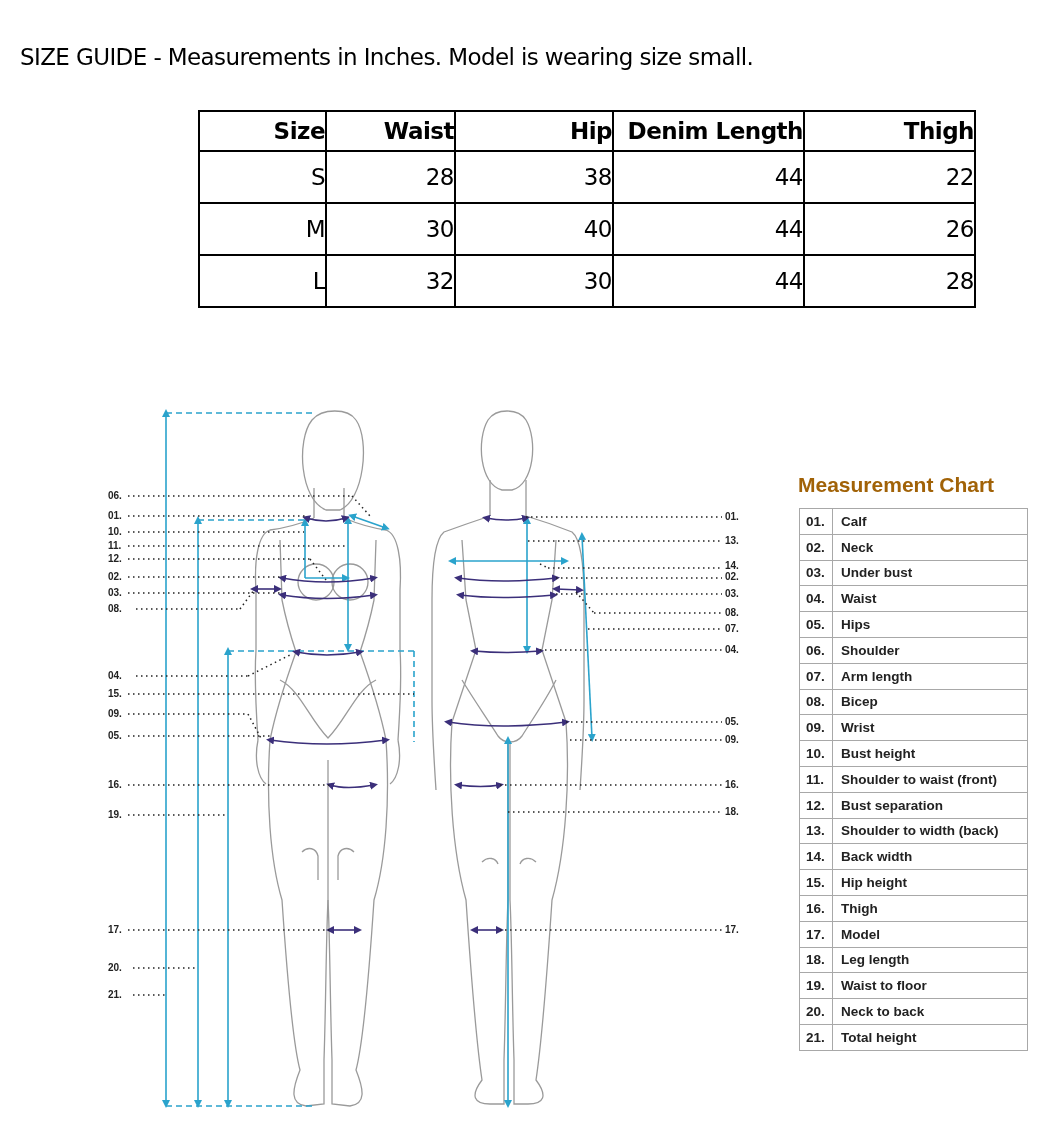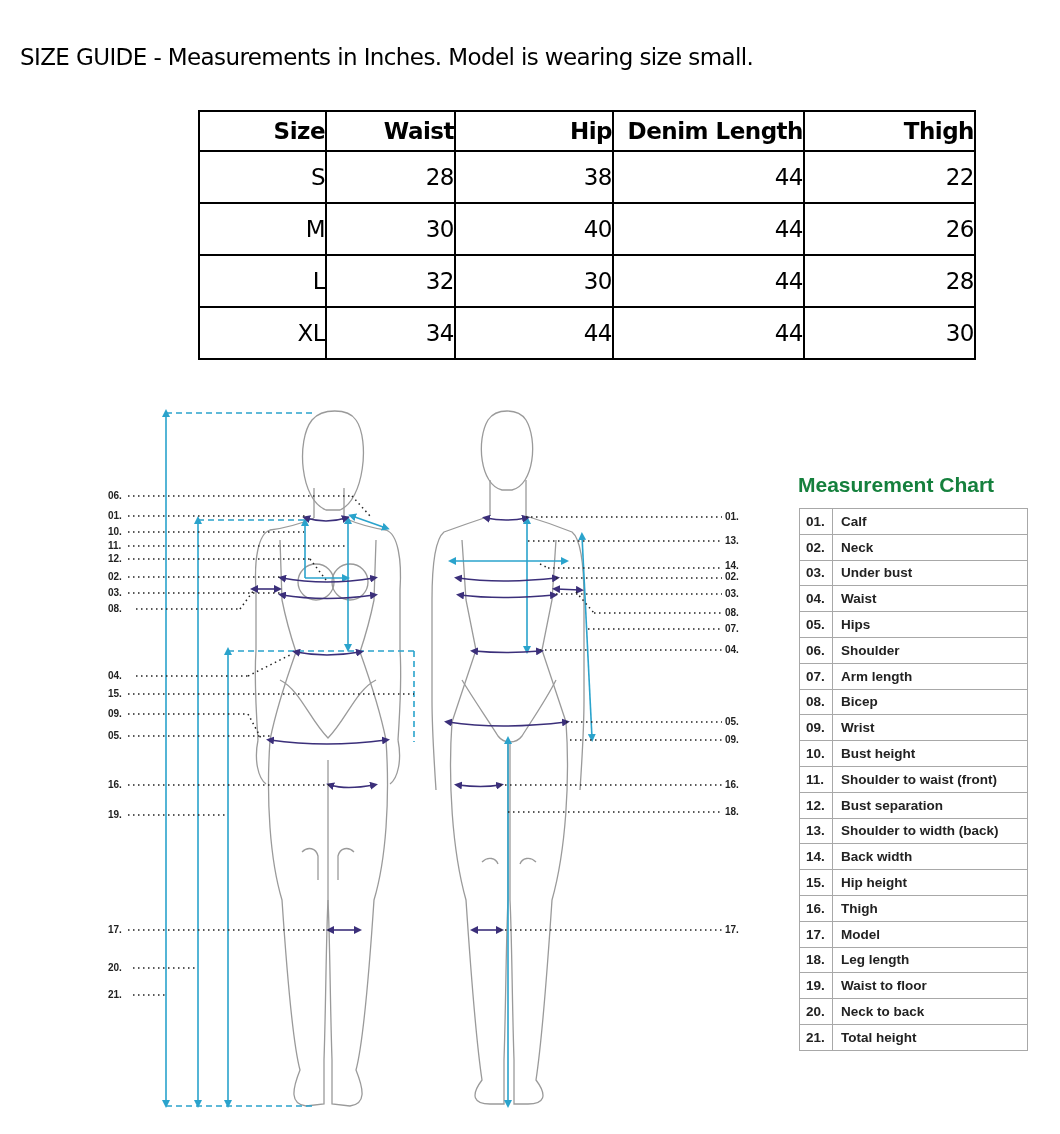--- a/index.html
+++ b/index.html
@@ -3,21 +3,21 @@
 <meta charset="utf-8">
 <style>
   html, body { margin: 0; padding: 0; background: #ffffff; }
   body { width: 1060px; height: 1134px; position: relative; overflow: hidden; font-family: "Liberation Sans", sans-serif; color: #000; }
   .title { position: absolute; left: 20px; top: 44px; font-size: 23px; font-family: "DejaVu Sans", "Liberation Sans", sans-serif; font-weight: normal; letter-spacing: -0.6px; white-space: nowrap; }
   table.size { position: absolute; left: 198px; top: 110px; border-collapse: collapse; font-family: "DejaVu Sans", sans-serif; }
   table.size th, table.size td { border: 2px solid #000; text-align: right; padding: 0; font-size: 23px; letter-spacing: -0.5px; }
   table.size th { height: 38px; font-weight: bold; }
   table.size td { height: 50px; }
   .diagram { position: absolute; left: 0; top: 400px; width: 790px; height: 734px; }
-  .chart-title { position: absolute; left: 798px; top: 473px; font-size: 21px; font-weight: bold; color: #15803d; font-family: "Liberation Sans", sans-serif; white-space: nowrap; }
+  .chart-title { position: absolute; left: 798px; top: 473px; font-size: 21px; font-weight: bold; color: #a16207; font-family: "Liberation Sans", sans-serif; white-space: nowrap; }
   table.mc { position: absolute; left: 799px; top: 508px; border-collapse: collapse; border: 1.5px solid #9a9a9a; }
   table.mc td { border: 1px solid #a8a8a8; height: 24.8px; padding: 0 0 0 6px; font-size: 13.5px; font-weight: bold; color: #222; font-family: "Liberation Sans", sans-serif; white-space: nowrap; }
   table.mc td.num { width: 26px; padding-left: 6px; }
   table.mc td.lbl { width: 186px; padding-left: 8px; }
   .svgtext { font-family: "Liberation Sans", sans-serif; font-weight: bold; font-size: 10px; fill: #222; }
 </style>
 </head>
 <body>
 
 <div class="title">SIZE GUIDE - Measurements in Inches. Model is wearing size small.</div>
@@ -53,27 +53,20 @@
       <td>40</td>
       <td>44</td>
       <td>26</td>
     </tr>
     <tr>
       <td>L</td>
       <td>32</td>
       <td>30</td>
       <td>44</td>
       <td>28</td>
-    </tr>
-    <tr>
-      <td>XL</td>
-      <td>34</td>
-      <td>44</td>
-      <td>44</td>
-      <td>30</td>
     </tr>
   </tbody>
 </table>
 
 <svg class="diagram" width="790" height="734" viewBox="0 400 790 734" xmlns="http://www.w3.org/2000/svg">
   <defs>
     <marker id="ab" viewBox="0 0 10 10" refX="5" refY="5" markerWidth="5" markerHeight="5" orient="auto-start-reverse">
         <path d="M0,0 L10,5 L0,10 z" fill="#2aa3cc"></path>
       </marker>
     <marker id="ap" viewBox="0 0 10 10" refX="5" refY="5" markerWidth="5" markerHeight="5" orient="auto-start-reverse">

